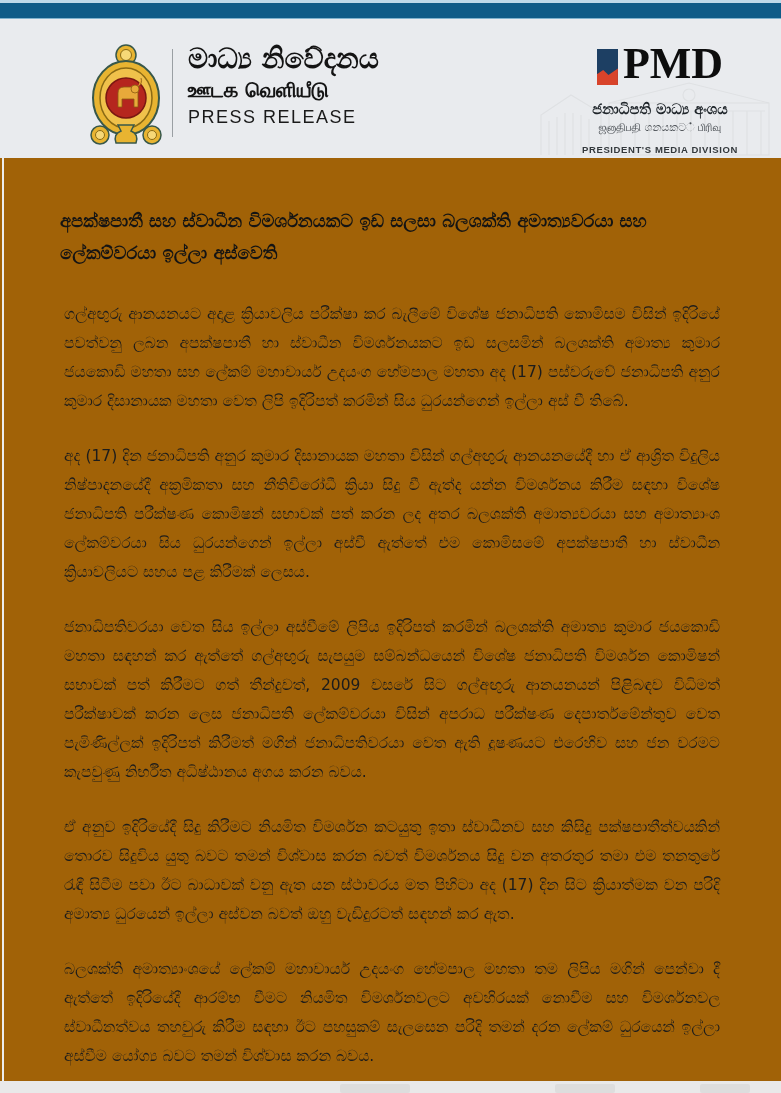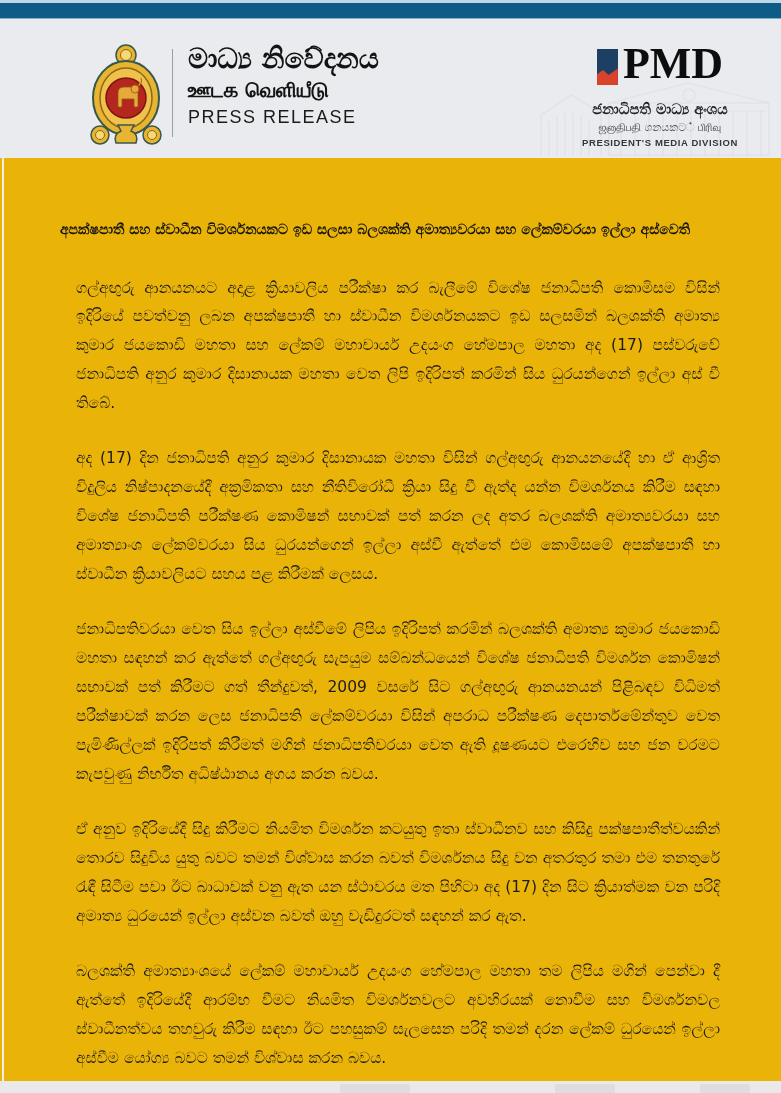--- a/index.html
+++ b/index.html
@@ -1,19 +1,19 @@
 <!DOCTYPE html>
 <html lang="si"><head>
 <meta charset="utf-8">
 <style>
   html,body{margin:0;padding:0;background:#ffffff;}
   .page{
     position:relative;
     width:781px;height:1093px;
-    background:#eab308;
+    background:#a16207;
     overflow:hidden;
     font-family:"DejaVu Sans","Liberation Sans",sans-serif;
     color:#1c1c1c;
   }
   
   .left-edge{position:absolute;left:2px;top:0;width:2px;height:1093px;background:#ededed;}
   
   .top-bar{
     position:absolute;left:0;top:0;width:781px;height:19px;
     background:#0e5b87;
@@ -37,30 +37,30 @@
   
   .pmd-block{position:absolute;left:575px;top:24px;width:170px;text-align:center;}
   .pmd-logo-row{display:flex;align-items:flex-start;justify-content:center;gap:5px;}
   .pmd-mark{width:21px;height:36px;position:relative;margin-top:6px;flex:0 0 auto;}
   .pmd-mark .blue{position:absolute;left:0;top:0;width:100%;height:100%;background:#1d3f63;}
   .pmd-mark .red{position:absolute;left:0;bottom:0;width:100%;height:46%;background:#d8432a;
     clip-path:polygon(0 35%,30% 10%,55% 40%,100% 0,100% 100%,0 100%);}
   .pmd-acronym{font-family:"Liberation Serif","DejaVu Serif",serif;font-weight:bold;font-size:44px;line-height:.95;color:#0d0d0d;}
   .pmd-sinhala{font-size:14.5px;font-weight:bold;color:#20262b;margin-top:16px;}
   .pmd-tamil{font-size:11px;color:#4a4f54;margin-top:3px;}
-  .pmd-english{font-family:"Liberation Sans",sans-serif;font-size:9.5px;font-weight:bold;letter-spacing:.6px;color:#33383c;margin-top:3px;}
+  .pmd-english{font-family:"Liberation Sans",sans-serif;font-size:9.5px;font-weight:bold;letter-spacing:.6px;color:#33383c;margin-top:10px;}
   
   .doc{position:absolute;left:60px;top:158px;width:660px;}
   .doc-title{
-    margin:59px 0 32px 0;
-    font-size:14px;font-weight:bold;line-height:1.75;color:#141414;
+    margin:47px 0 32px 0;
+    font-size:18px;font-weight:bold;line-height:1.75;color:#141414;
     width:96%;
   }
   .doc p.body-par{
-    margin:0 0 26px 16px;
+    margin:0 0 26px 4px;
     font-size:15.5px;line-height:1.87;
     text-align:justify;color:#1c1c1c;
   }
   
   .bottom-bar{position:absolute;left:0;bottom:0;width:781px;height:12px;background:#e9e9e9;overflow:hidden;}
   .bottom-bar .smudge{position:absolute;top:3px;height:9px;background:#dddddd;border-radius:2px;}
   .s1{left:340px;width:70px;}
   .s2{left:555px;width:60px;}
   .s3{left:700px;width:50px;}
 </style>

